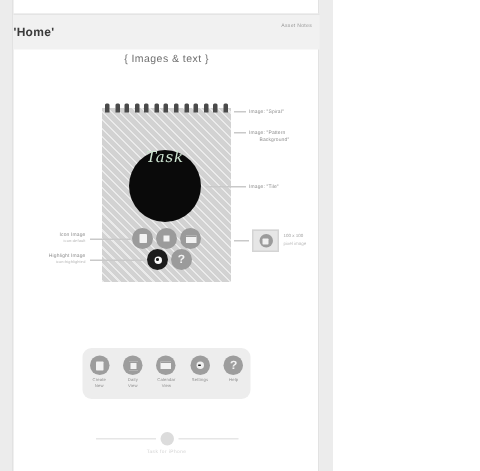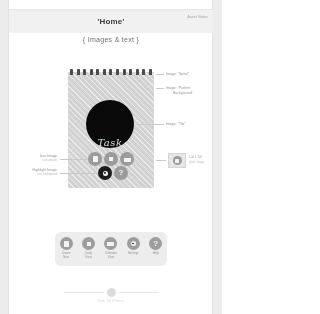--- a/index.html
+++ b/index.html
@@ -55,21 +55,21 @@
     width: 204px;
     height: 24px;
     background: #f1f1f1;
     border-top: 1px solid #e4e4e4;
     box-sizing: border-box;
   }
   #page-title {
     position: absolute;
     left: 0; right: 0;
     top: 7px;
-    text-align: center;
+    text-align: left;
     font-size: 8px;
     font-weight: bold;
     color: #3b3b3b;
     letter-spacing: .2px;
   }
   #asset-notes {
     position: absolute;
     right: 5px;
     top: 5px;
     font-size: 3.4px;
@@ -127,21 +127,21 @@
   
   #task-badge {
     position: absolute;
     left: 86px;
     top: 100px;
     width: 48px;
     height: 48px;
     border-radius: 50%;
     background: #0a0a0a;
     display: flex;
-    align-items: flex-end;
+    align-items: flex-start;
     justify-content: center;
   }
   #task-badge-label {
     font-family: "DejaVu Serif", serif;
     font-style: italic;
     font-size: 10px;
     color: #cfe6d2;
     letter-spacing: .5px;
   }
 

